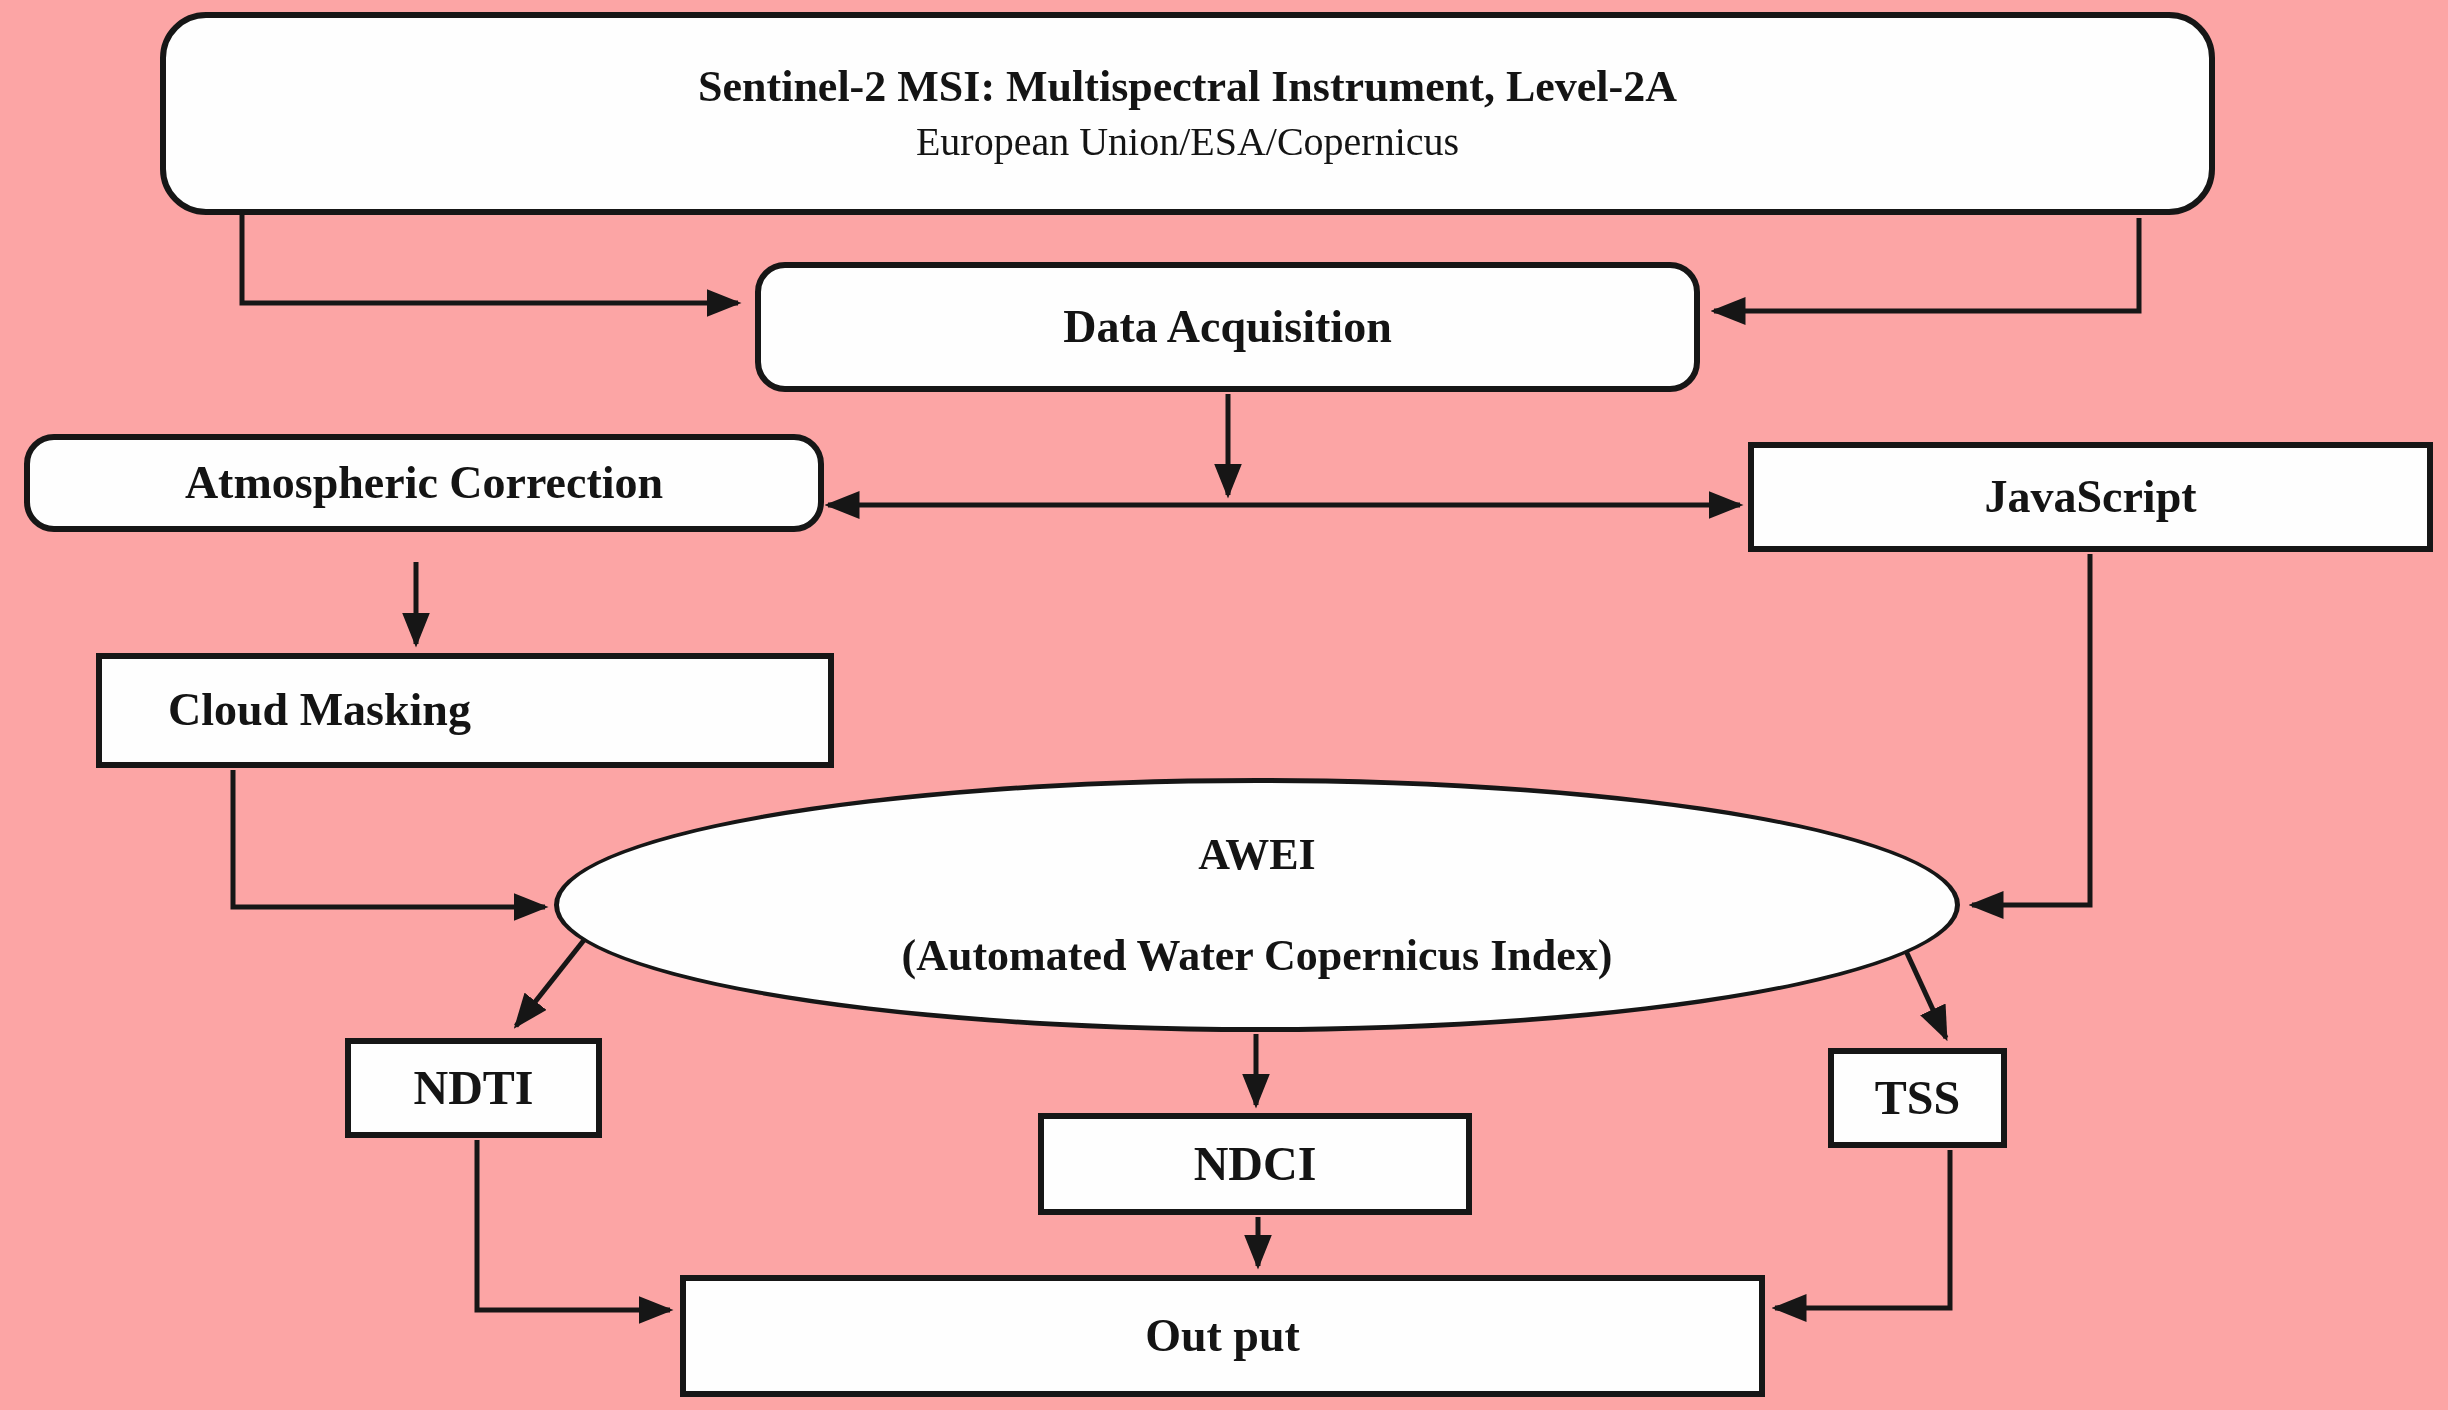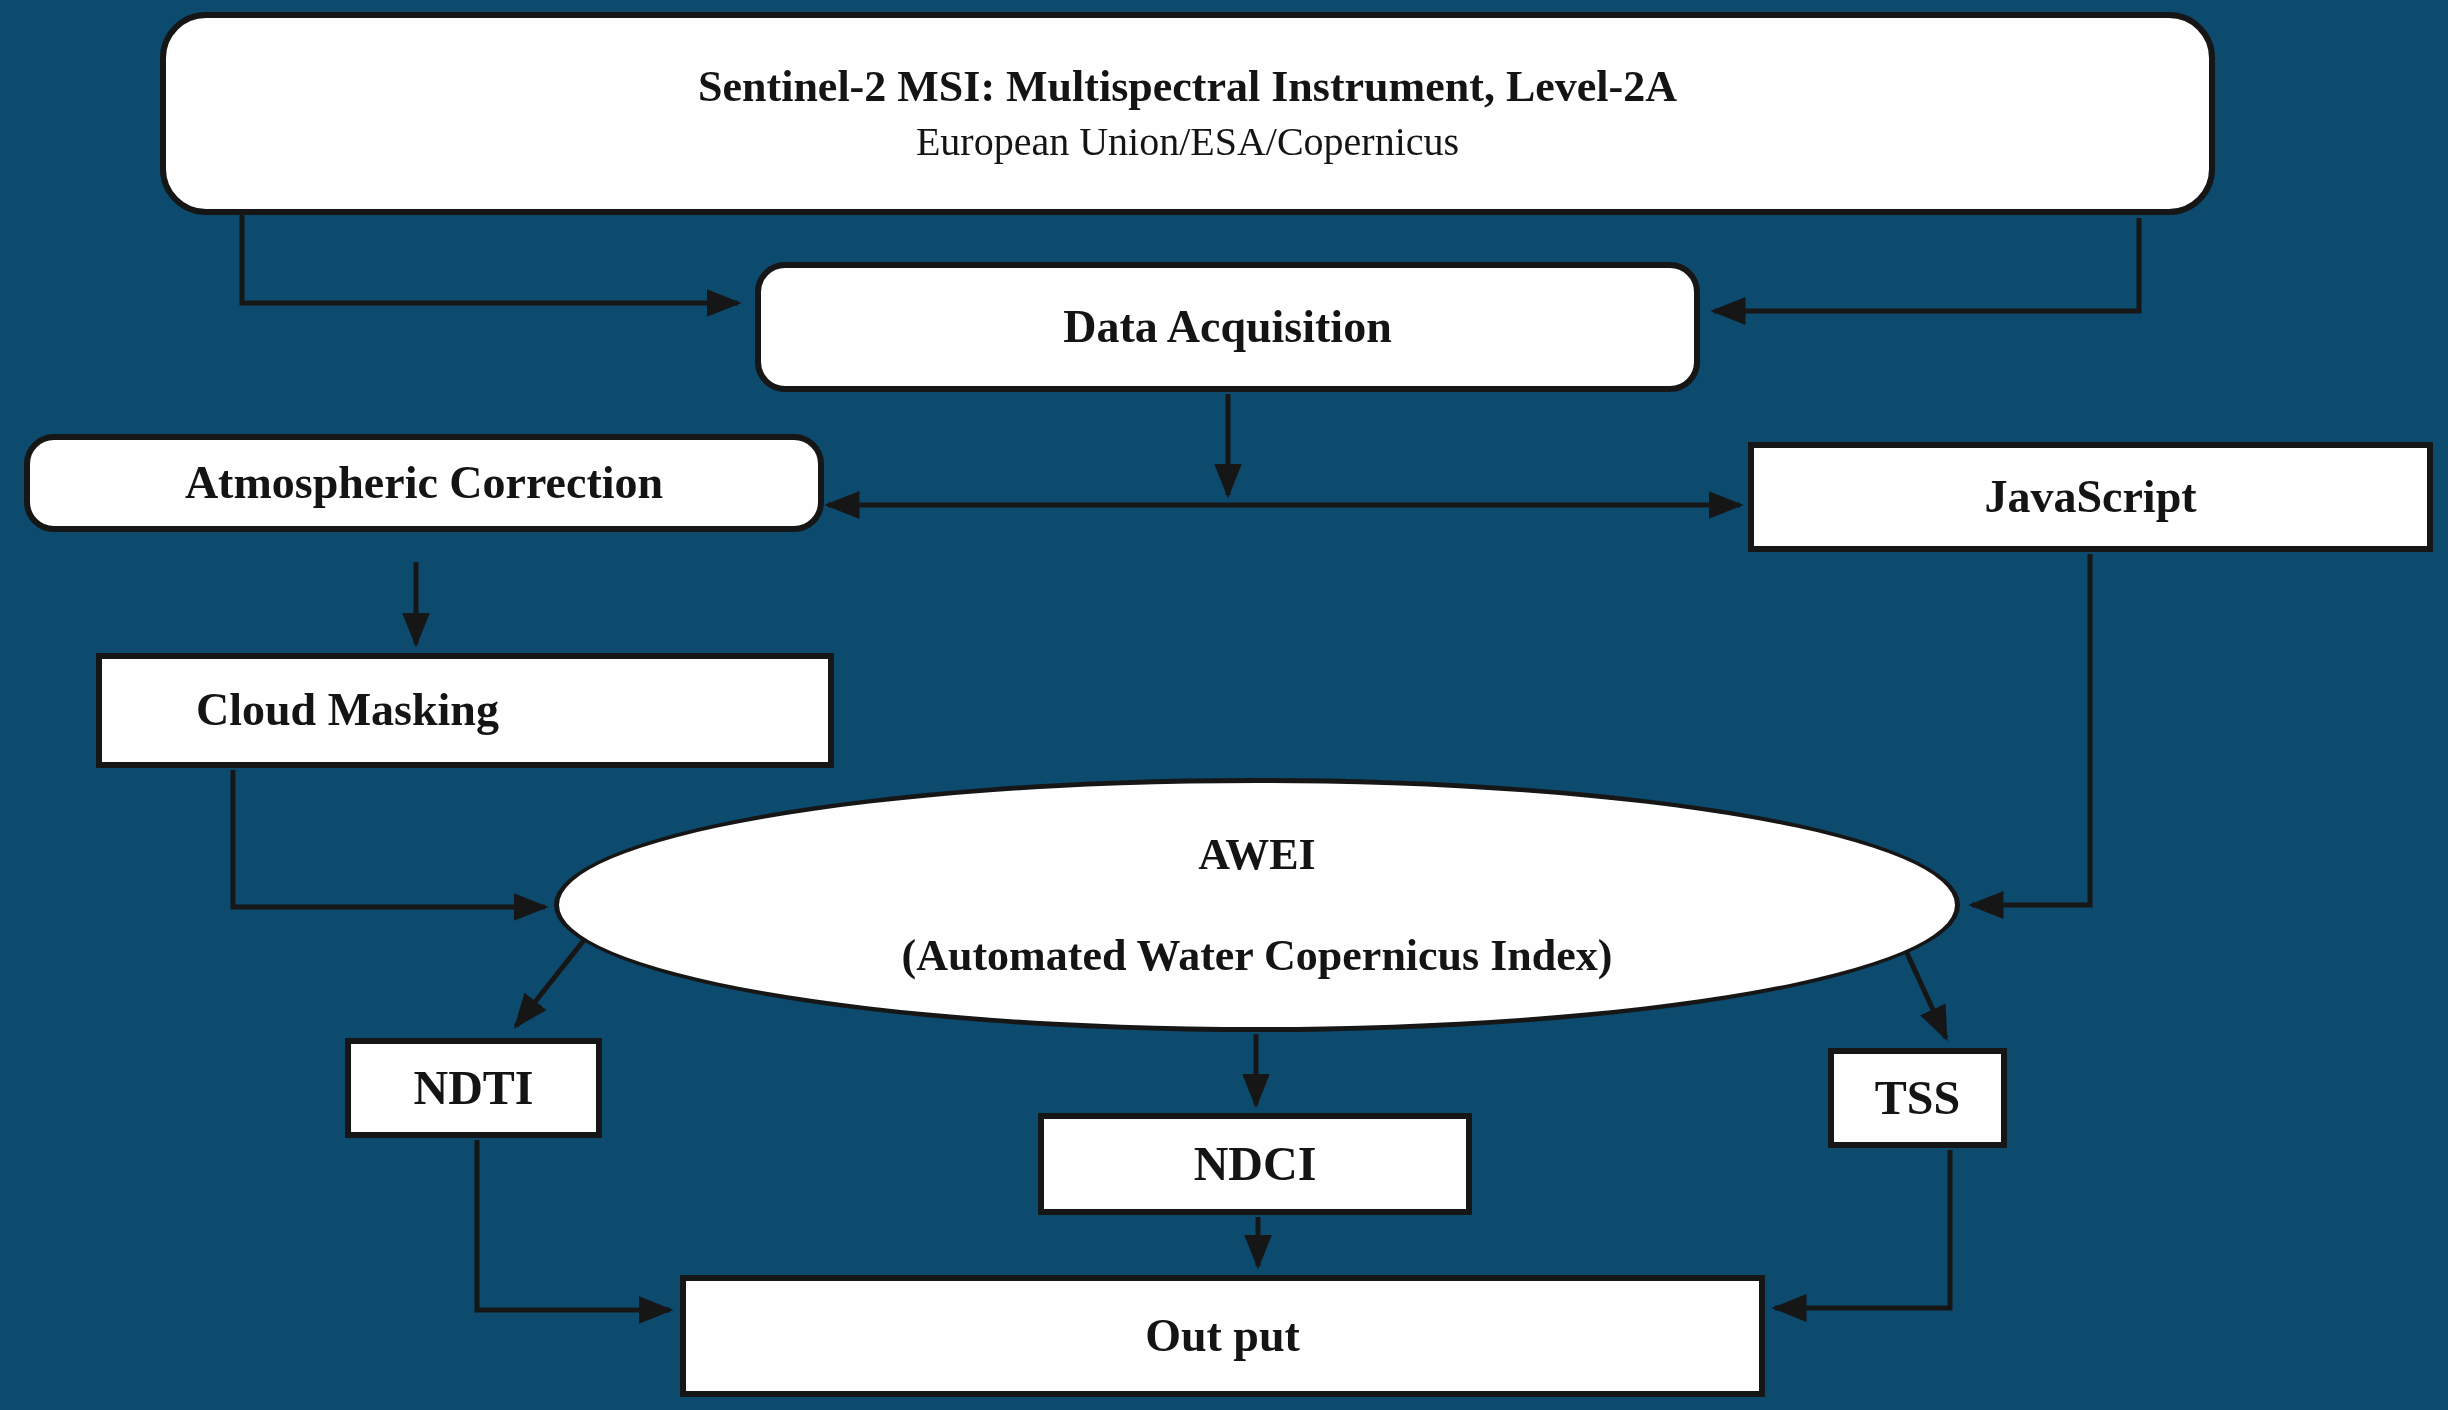--- a/index.html
+++ b/index.html
@@ -1,20 +1,20 @@
 <!DOCTYPE html>
 <html><head>
 <meta charset="utf-8">
 <style>
   html, body { margin: 0; padding: 0; background: #ffffff; }
   .stage {
     position: relative;
     width: 2448px;
     height: 1410px;
-    background: #0c4a6e;
+    background: #fca5a5;
     font-family: "Liberation Serif", "DejaVu Serif", serif;
     color: #141414;
     overflow: hidden;
   }
   .node {
     position: absolute;
     box-sizing: border-box;
     border: 6px solid #161616;
     background: #fefefe;
     display: flex;
@@ -25,21 +25,21 @@
     font-size: 46px;
     line-height: 1.15;
     white-space: nowrap;
     z-index: 2;
   }
   .rounded-lg { border-radius: 46px; }
   .rounded-md { border-radius: 30px; }
   .node.col { flex-direction: column; }
   .title-line1 { font-size: 44px; font-weight: bold; }
   .title-line2 { font-size: 40px; font-weight: normal; margin-top: 6px; }
-  .node-cloud-masking { justify-content: flex-start; padding-left: 94px; }
+  .node-cloud-masking { justify-content: flex-start; padding-left: 66px; }
   .ellipse {
     border-radius: 50%;
     border-width: 5px;
     flex-direction: column;
     font-size: 44px;
     line-height: 1.35;
   }
   .small-label { font-size: 48px; text-align: center; }
   svg.wires {
     position: absolute;

